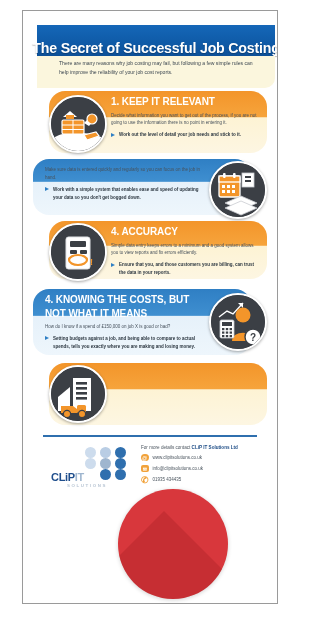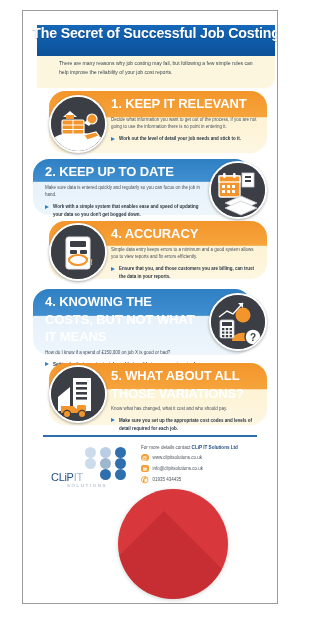--- a/index.html
+++ b/index.html
@@ -41,21 +41,21 @@
     width: 254px;
     height: 34px;
   }
   .title-bar {
     position: absolute;
     left: 14px; top: 0;
     width: 238px;
     height: 31px;
     background: linear-gradient(180deg,#1567b8 0%, #0f5ba8 55%, #0d5098 100%);
     display: flex;
-    align-items: flex-start;
+    align-items: flex-end;
     justify-content: center;
   }
   .title-bar .title-text {
     color: #ffffff;
     font-size: 14.2px;
     font-weight: bold;
     letter-spacing: -0.2px;
     white-space: nowrap;
     text-shadow: 0 1px 1px rgba(0,0,0,0.25);
   }
@@ -119,21 +119,21 @@
     background: #3b3f45;
     border: 2px solid #ffffff;
     box-shadow: 0 1px 3px rgba(0,0,0,0.35);
     overflow: hidden;
   }
   .sec-body {
     position: absolute;
     top: 4px;
   }
   .sec-head {
-    font-size: 13px;
+    font-size: 10px;
     font-weight: bold;
     color: #ffffff;
     line-height: 1.35;
     letter-spacing: -0.1px;
   }
   .sec-head.blue-head { color: #ffffff; }
   .sec-desc {
     margin-top: 3px;
     font-size: 4.5px;
     line-height: 1.75;
@@ -189,21 +189,21 @@
   }
   .logo-dot {
     position: absolute;
     width: 11px; height: 11px;
     border-radius: 50%;
   }
   .logo-word {
     position: absolute;
     left: 0; top: 24px;
     font-size: 11px;
-    font-weight: normal;
+    font-weight: bold;
     letter-spacing: -0.3px;
     color: #1f4e8c;
     white-space: nowrap;
   }
   .logo-word .it { color: #9fb6cf; }
   .logo-sub {
     position: absolute;
     left: 16px; top: 36px;
     font-size: 4.4px;
     letter-spacing: 1.6px;
@@ -333,21 +333,20 @@
               <rect x="21" y="27" width="3" height="3"></rect>
           </g>
           <rect x="31" y="10" width="12" height="14" fill="#ffffff" stroke="#c9ccd1" stroke-width="0.8"></rect>
           <rect x="34" y="13" width="6" height="2" fill="#3b3f45"></rect>
           <rect x="34" y="17" width="6" height="2" fill="#3b3f45"></rect>
           <path d="M14 40 L30 33 L46 40 L30 47 Z" fill="#ffffff" stroke="#c9ccd1" stroke-width="0.8"></path>
           <path d="M14 45 L30 38 L46 45 L30 52 Z" fill="#ffffff" stroke="#c9ccd1" stroke-width="0.8"></path>
         </svg>
       </div>
       <div class="sec-body" style="left:22px;width:158px;">
-        <div class="sec-head blue-head">2. KEEP UP TO DATE</div>
         <div class="sec-desc">Make sure data is entered quickly and regularly so you can focus on the job in hand.</div>
         <div class="sec-bullet on-blue">
           <span class="tri"></span>
           <span>Work with a simple system that enables ease and speed of updating your data so you don't get bogged down.</span>
         </div>
       </div>
     </div>
 
     <div class="section" style="top:210px;height:58px;">
       <div class="sec-band orange"></div>
@@ -421,28 +420,20 @@
             <rect x="25" y="20" width="11" height="2.6"></rect>
             <rect x="25" y="25" width="11" height="2.6"></rect>
             <rect x="25" y="30" width="11" height="2.6"></rect>
           </g>
           <path d="M10 39 L22 39 L26 42 L26 46 L10 46 Z" fill="#f3952a"></path>
           <rect x="26" y="38" width="9" height="8" rx="1.5" fill="#f3952a"></rect>
           <circle cx="16" cy="47" r="3.6" fill="#f3952a" stroke="#3b3f45" stroke-width="1.2"></circle>
           <circle cx="31" cy="47" r="3.6" fill="#f3952a" stroke="#3b3f45" stroke-width="1.2"></circle>
         </svg>
       </div>
-      <div class="sec-body" style="left:88px;width:150px;">
-        <div class="sec-head">5. WHAT ABOUT ALL THOSE VARIATIONS?</div>
-        <div class="sec-desc">Know what has changed, what it cost and who should pay.</div>
-        <div class="sec-bullet on-orange">
-          <span class="tri"></span>
-          <span>Make sure you set up the appropriate cost codes and levels of detail required for each job.</span>
-        </div>
-      </div>
     </div>
 
     <div class="footer-rule"></div>
     <div class="footer">
 
       <div class="logo-block">
         <div class="logo-dots">
           <div class="logo-dot" style="left:0px;  top:0px;  background:#cddced;"></div>
           <div class="logo-dot" style="left:15px; top:0px;  background:#b9cde4;"></div>
           <div class="logo-dot" style="left:30px; top:0px;  background:#2f6fae;"></div>

